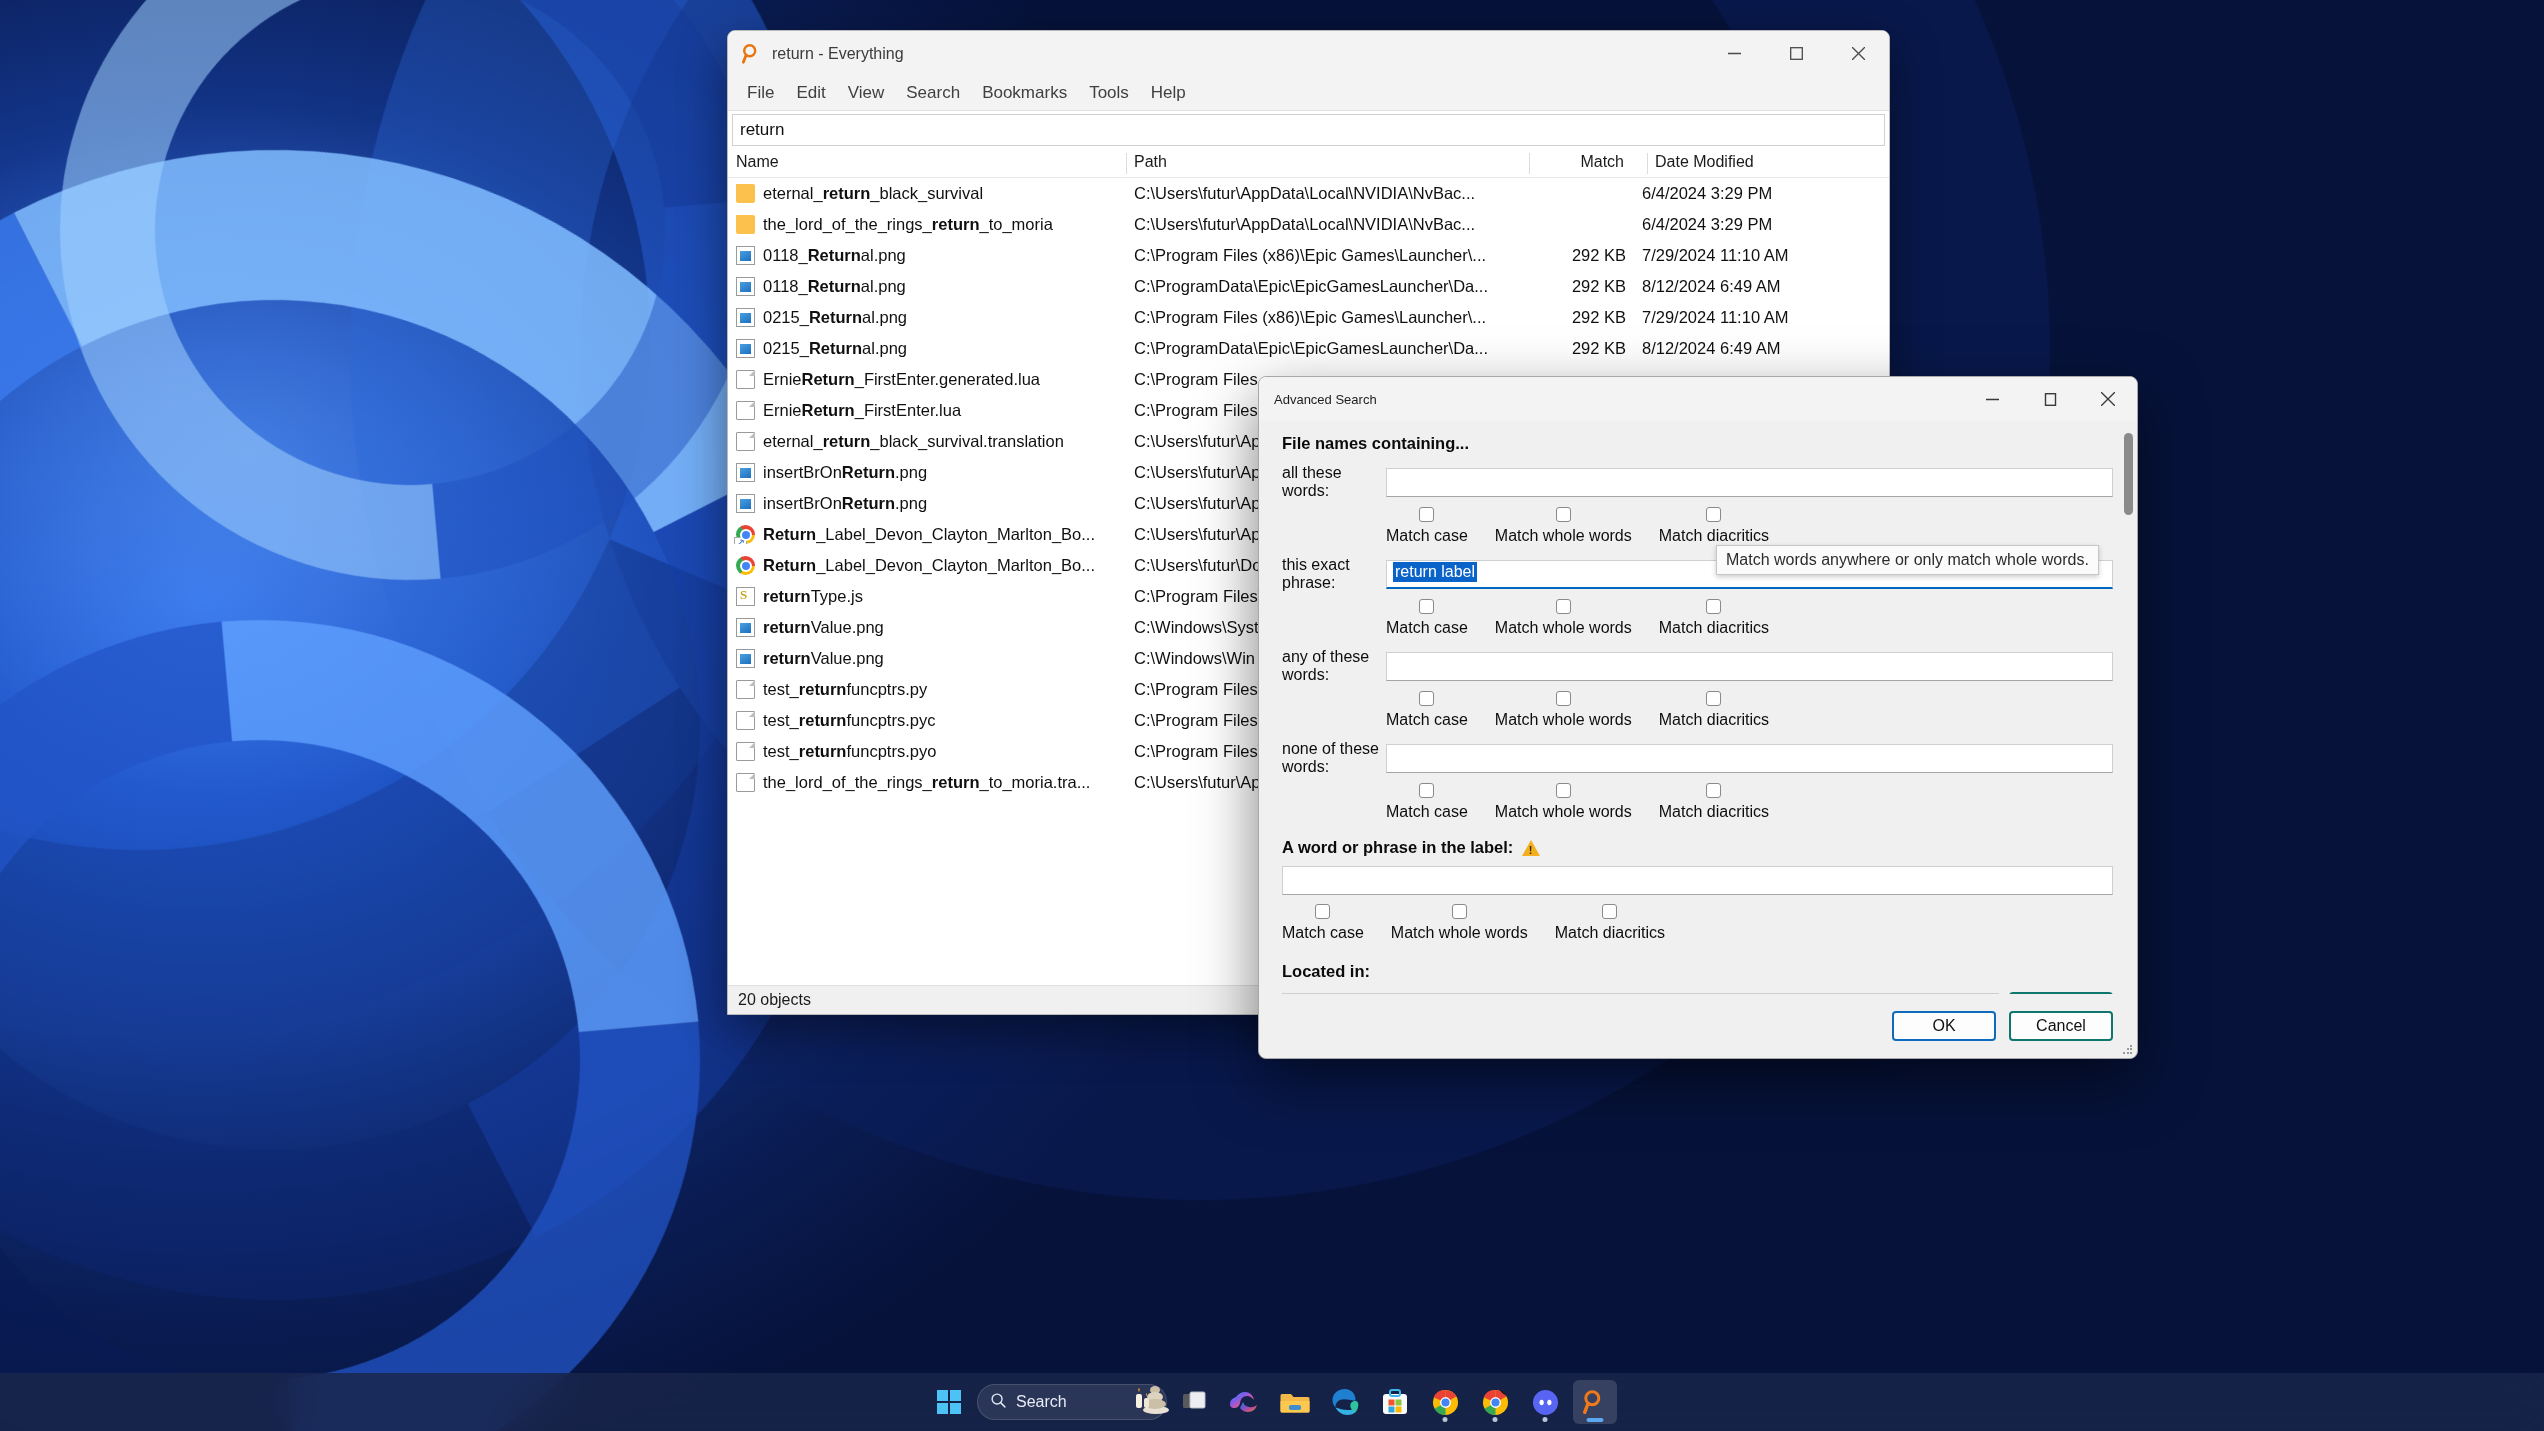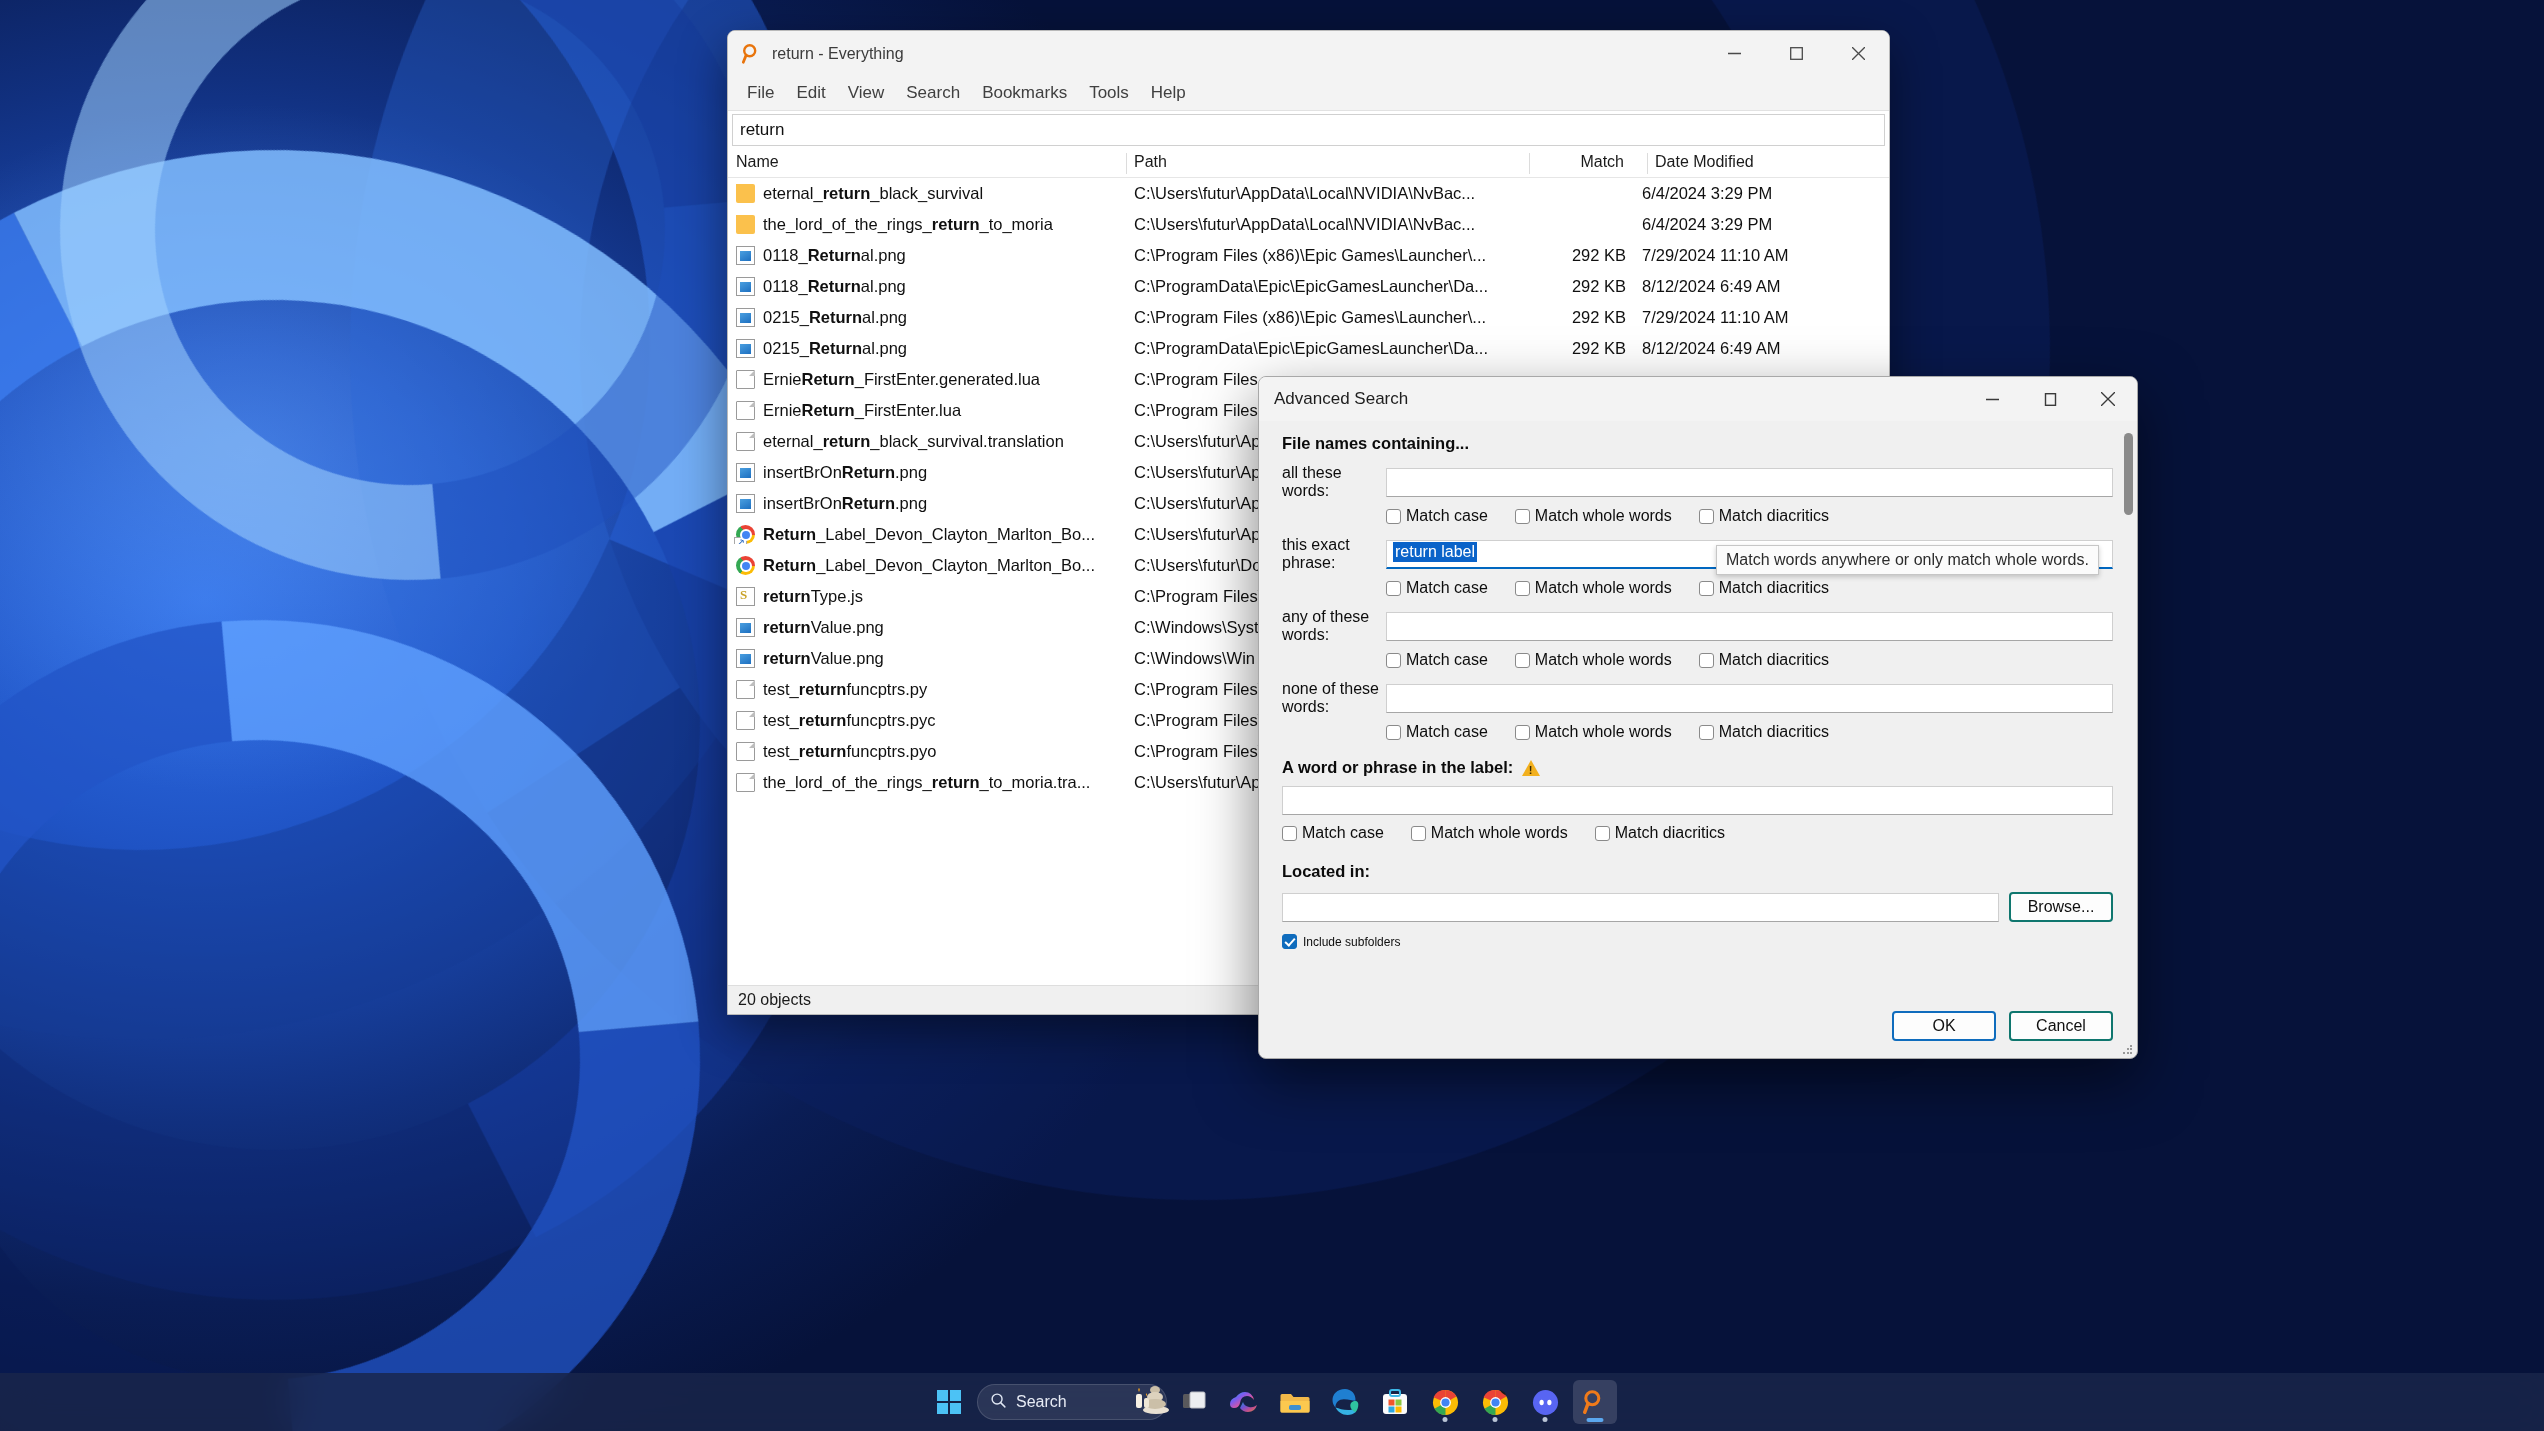--- a/index.html
+++ b/index.html
@@ -195,21 +195,21 @@
     border: 1px solid #a8a8a8;
     border-radius: 8px;
     box-shadow: 0 22px 60px rgba(0,0,0,0.50);
     overflow: hidden;
     display: flex; flex-direction: column;
   }
   .dlg-titlebar {
     height: 44px; background:#f3f3f3; display:flex; align-items:center;
     flex: 0 0 auto;
   }
-  .dlg-title { font-size:17px; color:#1d1d1d; margin-left:15px; }
+  .dlg-title { font-size:13px; color:#1d1d1d; margin-left:15px; }
   .dlg-ctrls { margin-left:auto; display:flex; }
   .dlg-btn {
     width:58px; height:44px; display:flex; align-items:center; justify-content:center;
     color:#3a3a3a;
   }
 
   .dlg-body {
     flex: 1 1 auto; position: relative; padding: 13px 24px 0 23px;
     overflow: hidden;
   }
@@ -226,21 +226,21 @@
   .txt.focused { border-bottom:2px solid #0067c0; }
   .sel-text {
     position:absolute; background:#0a63c9; color:#fff;
     font-size:16px; padding:1px 2px; pointer-events:none;
   }
 
   .chk-row { display:flex; align-items:center; margin: 4px 0 11px 104px; gap: 0; }
   .chk-row.left0 { margin-left: 0; }
   .chk {
     display:flex; align-items:center; gap:5px; margin-right:27px;
-    font-size:16px; color:#0d0d0d;
+    font-size:16px; color:#0d0d0d;flex-direction:column;
   }
   .box {
     width:15px; height:15px; border:1px solid #8a8a8a;
     background:#fff; border-radius:3px; flex:0 0 15px;
   }
   .box.checked {
     background:#0f6cbd; border-color:#0f6cbd;
     position:relative;
   }
   .box.checked::after {

